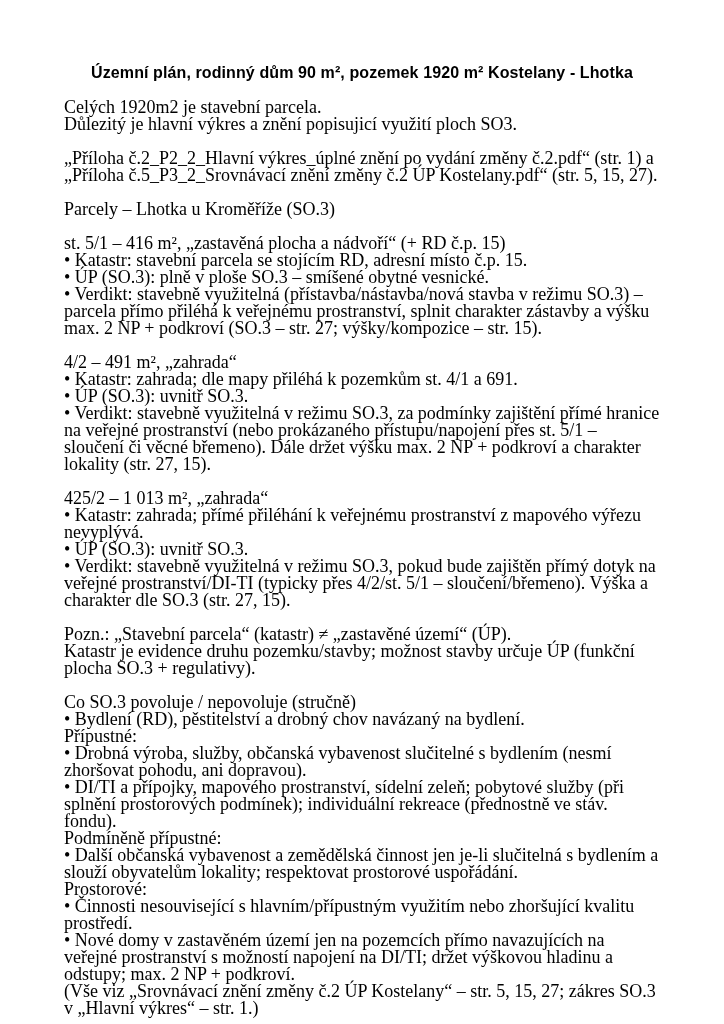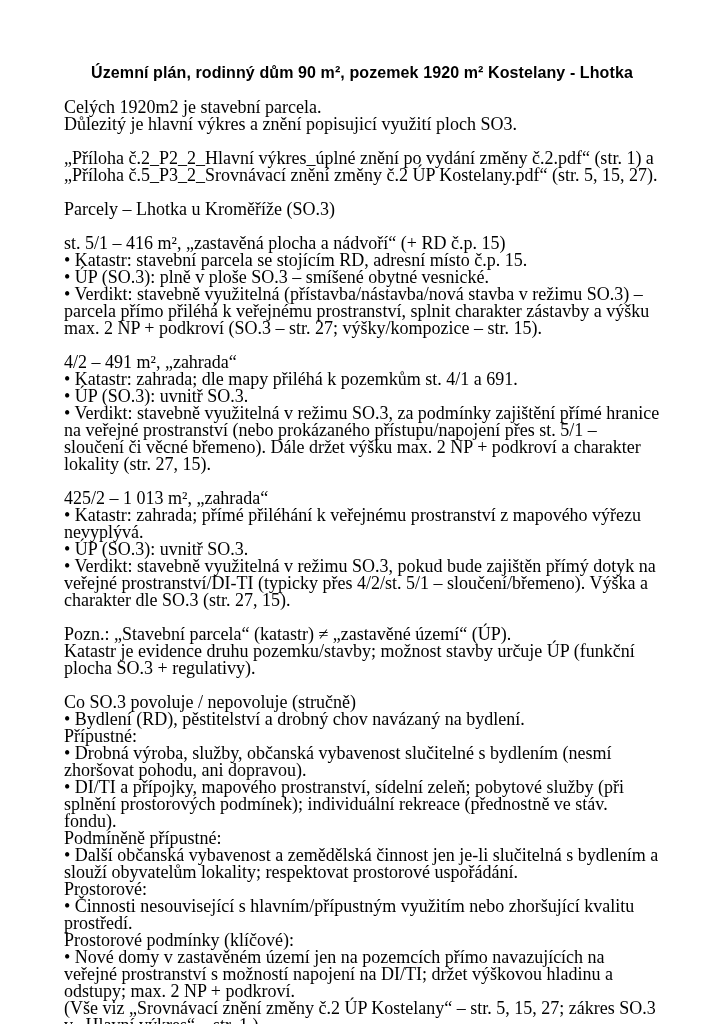--- a/index.html
+++ b/index.html
@@ -88,18 +88,17 @@
   <section class="block">
     <p class="ln">Co SO.3 povoluje / nepovoluje (stručně)</p>
     <p class="ln">• Bydlení (RD), pěstitelství a drobný chov navázaný na bydlení.</p>
     <p class="ln">Přípustné:</p>
     <p class="ln">• Drobná výroba, služby, občanská vybavenost slučitelné s bydlením (nesmí zhoršovat pohodu, ani dopravou).</p>
     <p class="ln">• DI/TI a přípojky, mapového prostranství, sídelní zeleň; pobytové služby (při splnění prostorových podmínek); individuální rekreace (přednostně ve stáv. fondu).</p>
     <p class="ln">Podmíněně přípustné:</p>
     <p class="ln">• Další občanská vybavenost a zemědělská činnost jen je-li slučitelná s bydlením a slouží obyvatelům lokality; respektovat prostorové uspořádání.</p>
     <p class="ln">Prostorové:</p>
     <p class="ln">• Činnosti nesouvisející s hlavním/přípustným využitím nebo zhoršující kvalitu prostředí.</p>
-    <p class="ln">Prostorové podmínky (klíčové):</p>
     <p class="ln">• Nové domy v zastavěném území jen na pozemcích přímo navazujících na veřejné prostranství s možností napojení na DI/TI; držet výškovou hladinu a odstupy; max. 2 NP + podkroví.</p>
     <p class="ln">(Vše viz „Srovnávací znění změny č.2 ÚP Kostelany“ – str. 5, 15, 27; zákres SO.3 v „Hlavní výkres“ – str. 1.)</p>
   </section>
 
 </div>
 
 </body></html>

